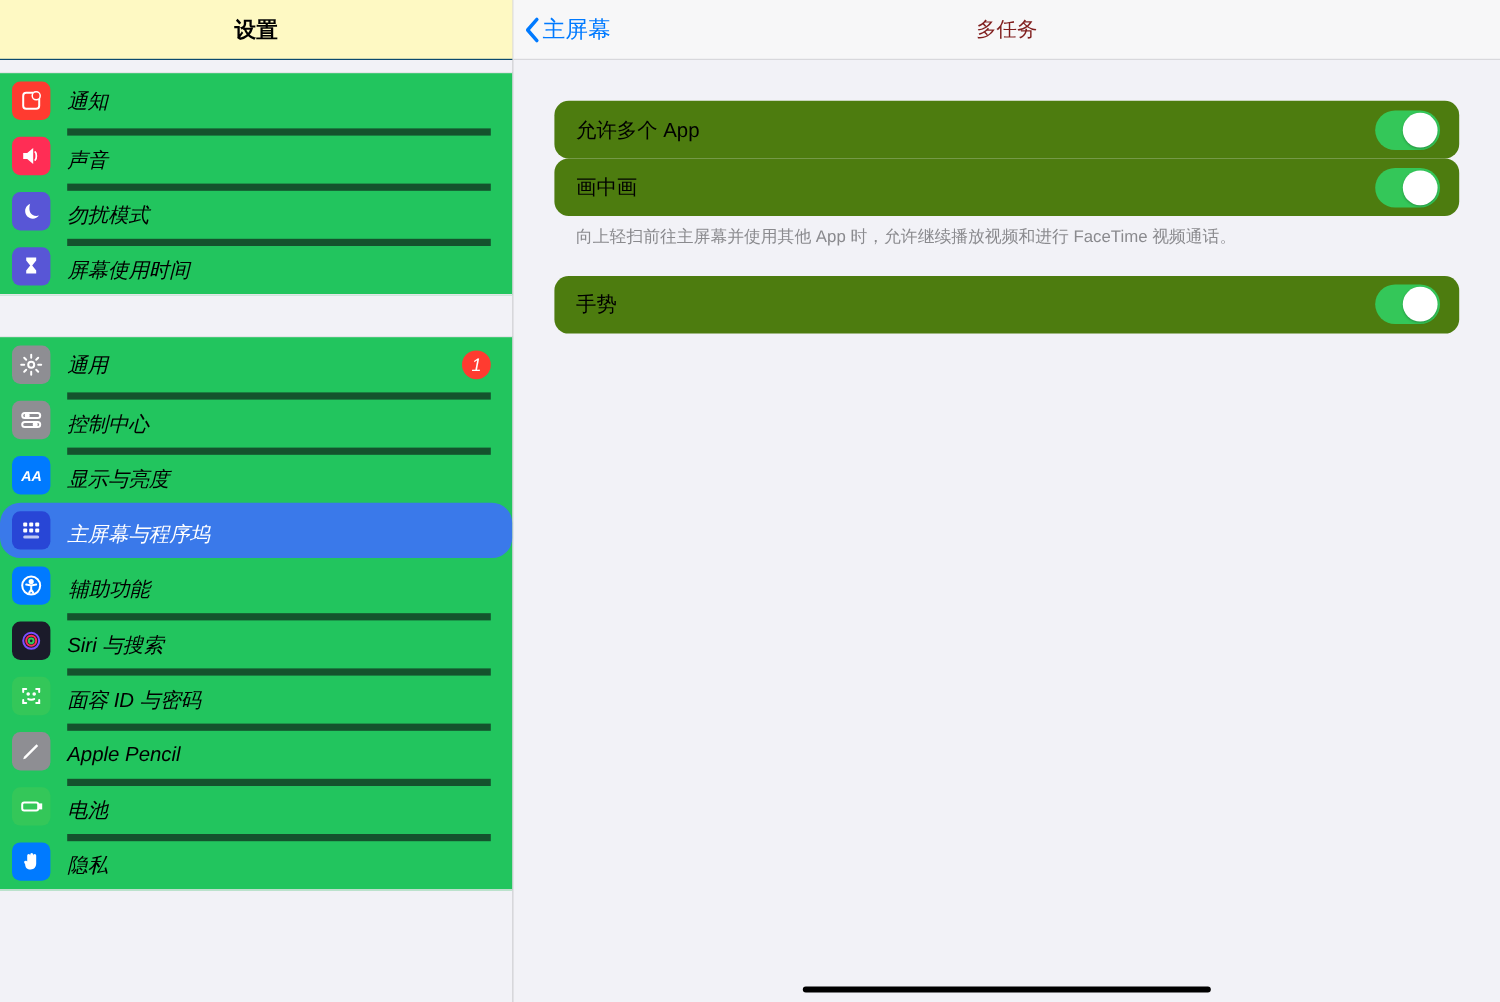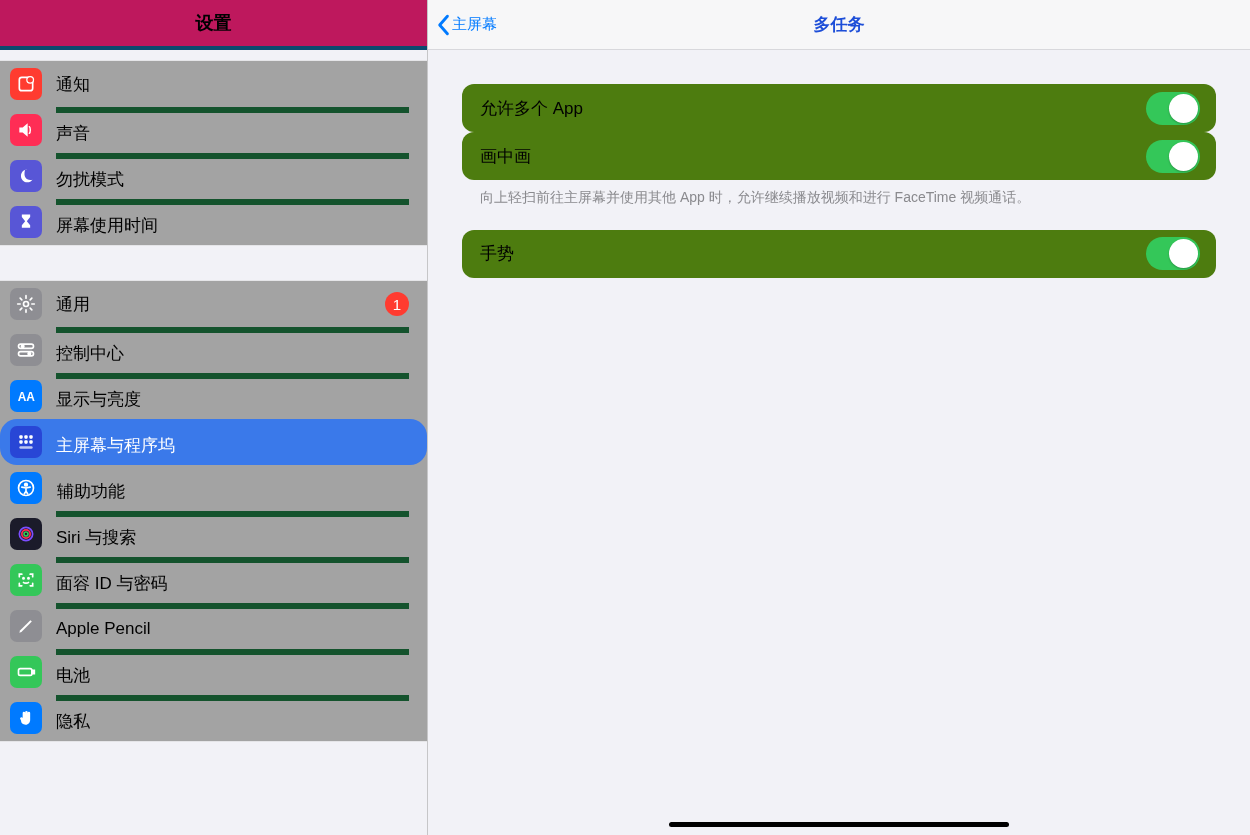--- a/index.html
+++ b/index.html
@@ -27,35 +27,36 @@
     background: #f2f2f7;
     border-right: 1px solid #c6c6c8;
     display: flex;
     flex-direction: column;
   }
   .sidebar-header {
     height: 50px;
     display: flex;
     align-items: center;
     justify-content: center;
-    background: #be185d;
-    border-bottom: 4px solid #0c4a6e;
+    background: #fef9c3;
+    border-bottom: 1px solid #0c4a6e;
     font-size: 18px;
     font-weight: 600;
     color: #000;
   }
   .sidebar-body {
     flex: 1;
     overflow-y: auto;
   }
   .group {
-    background: #a3a3a3;
+    background: #22c55e;
     margin-bottom: 34px;
     border-top: 1px solid #e5e5e8;
     border-bottom: 1px solid #e5e5e8;
+    font-style: italic;
   }
   .group:first-child {
     margin-top: 10px;
   }
   .item {
     display: flex;
     align-items: center;
     height: 46px;
     padding-left: 10px;
     padding-right: 18px;
@@ -131,31 +132,31 @@
     background: #f7f7f8;
   }
   .back {
     position: absolute;
     left: 8px;
     top: 0;
     height: 100%;
     display: flex;
     align-items: center;
     color: #007aff;
-    font-size: 15px;
+    font-size: 19px;
     cursor: pointer;
   }
   .back-chevron {
     display: inline-flex;
     margin-right: 2px;
   }
   .detail-title {
     font-size: 17px;
-    font-weight: 700;
-    color: #1d4ed8;
+    font-weight: 400;
+    color: #7f1d1d;
   }
   .detail-body {
     flex: 1;
     padding: 34px 34px 0 34px;
     overflow-y: auto;
   }
   .card {
     background: #4d7c0f;
     border-radius: 12px;
     overflow: hidden;

